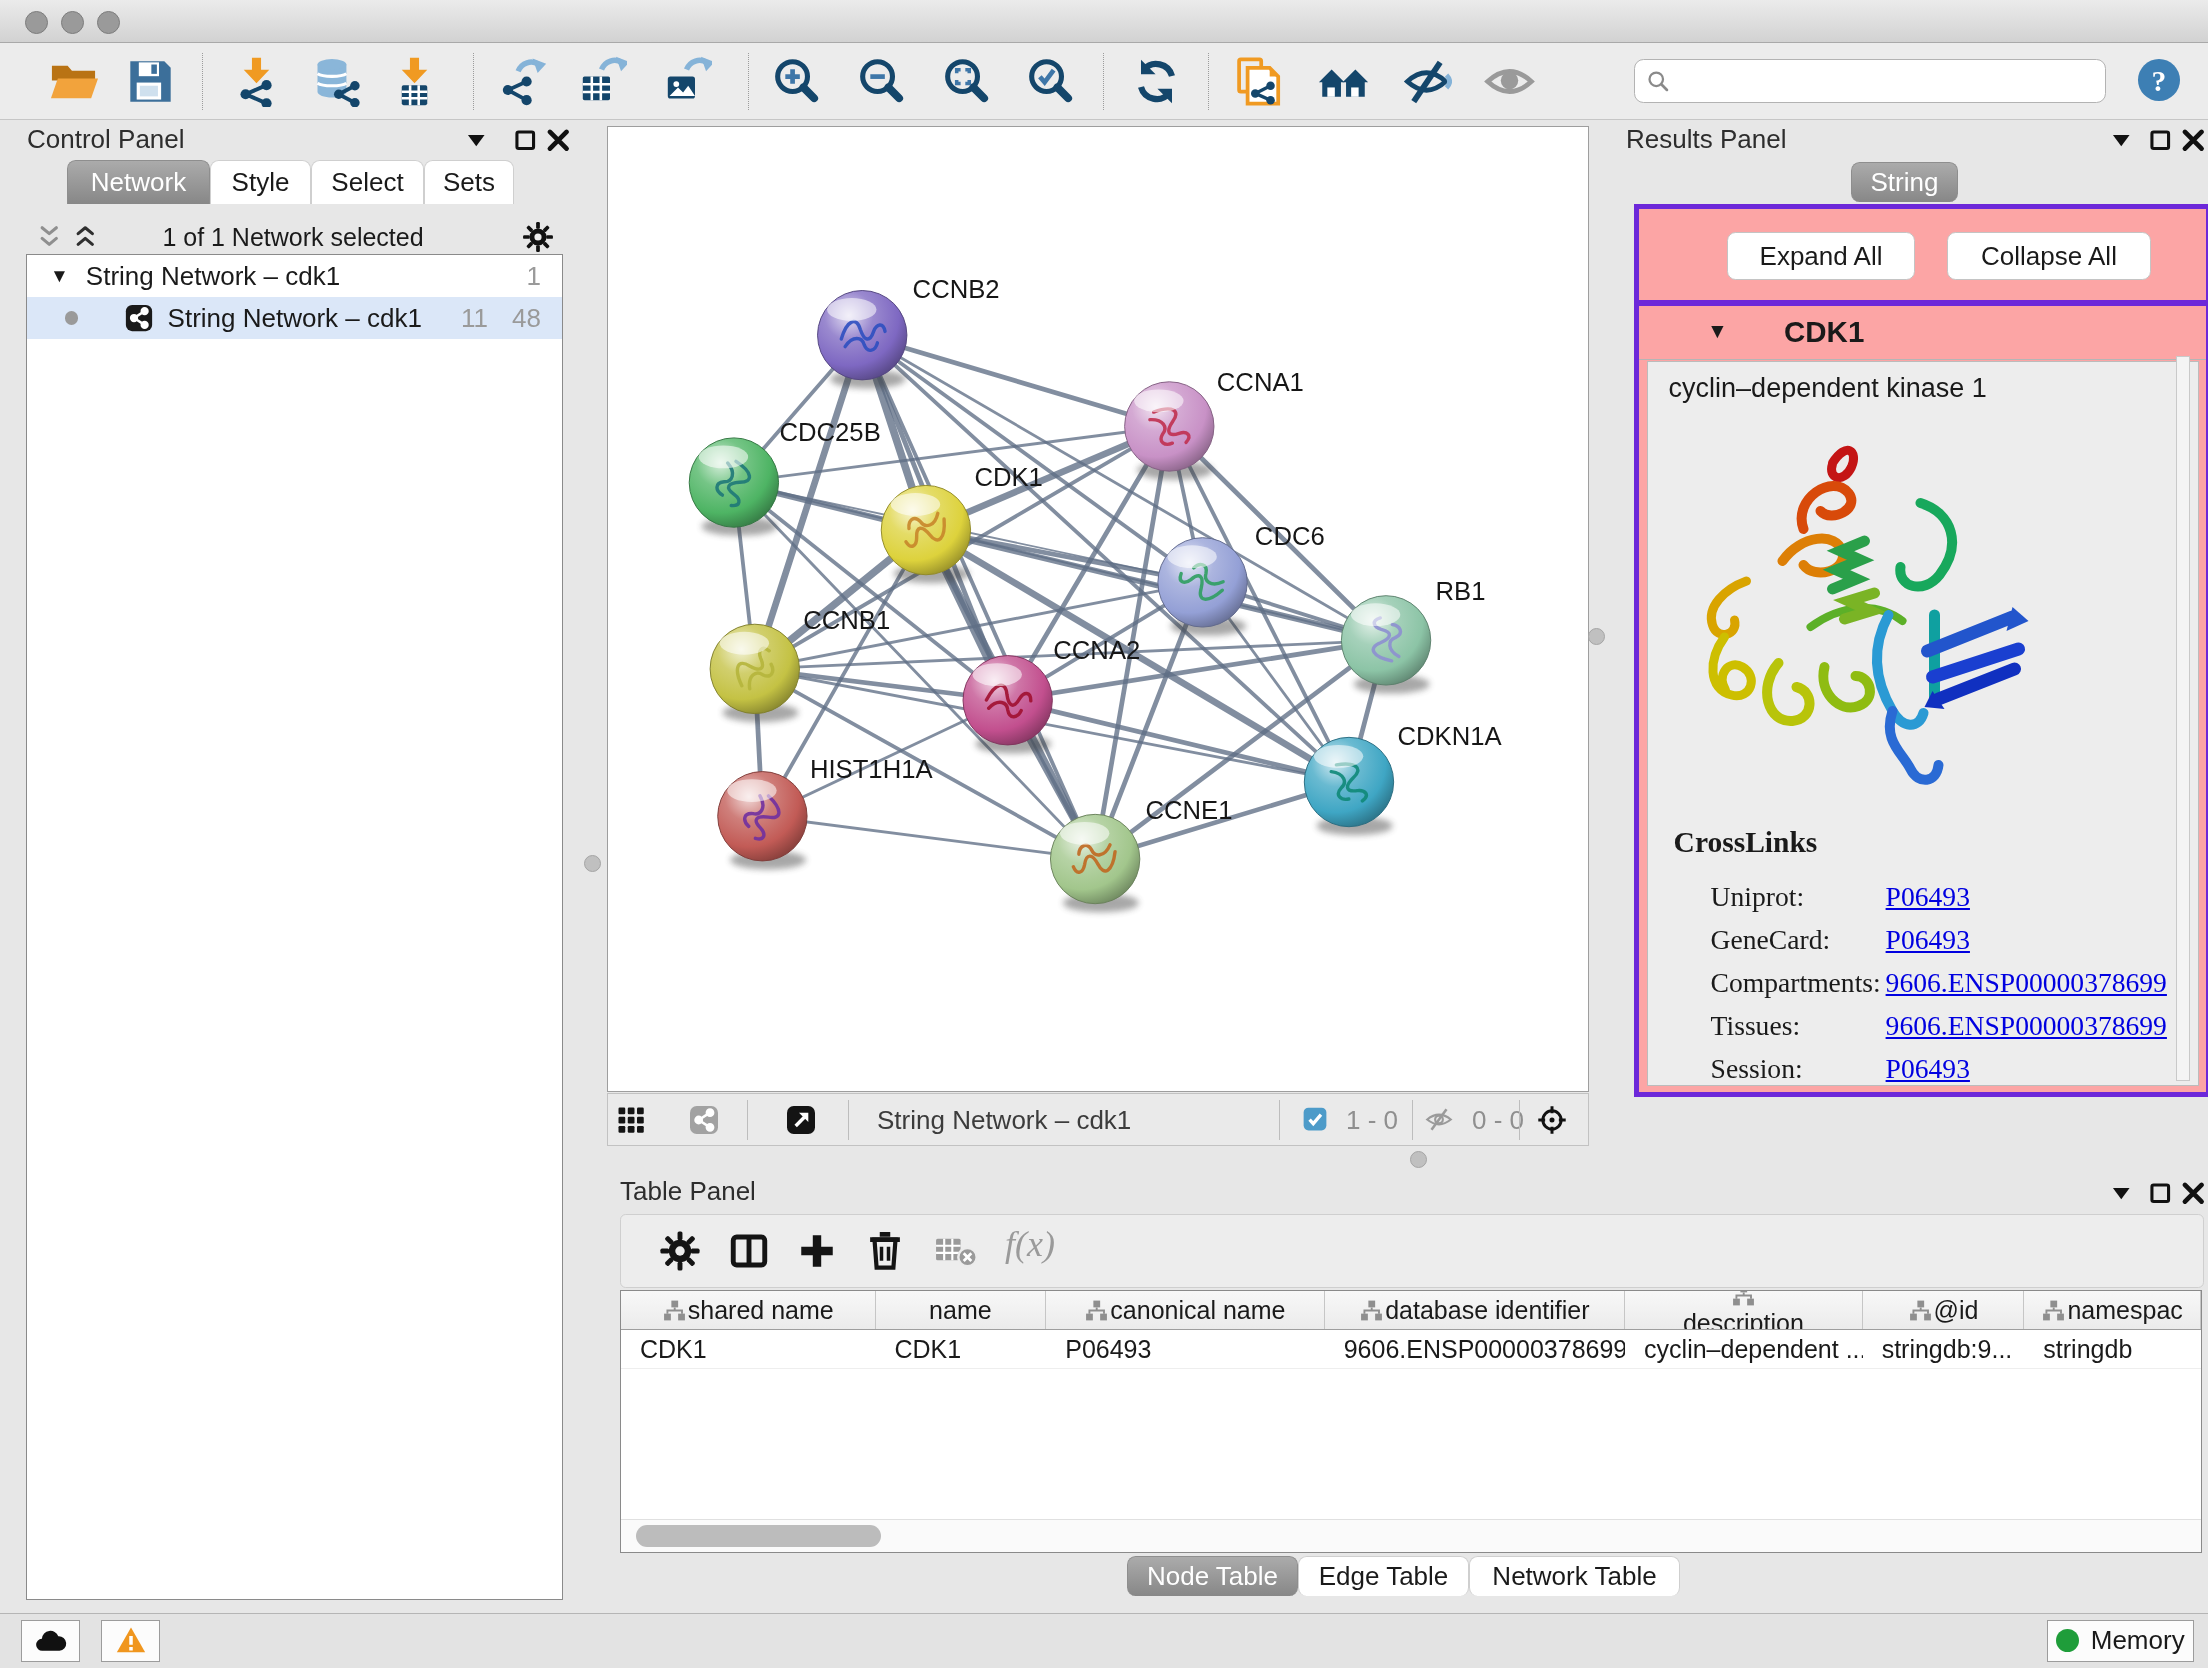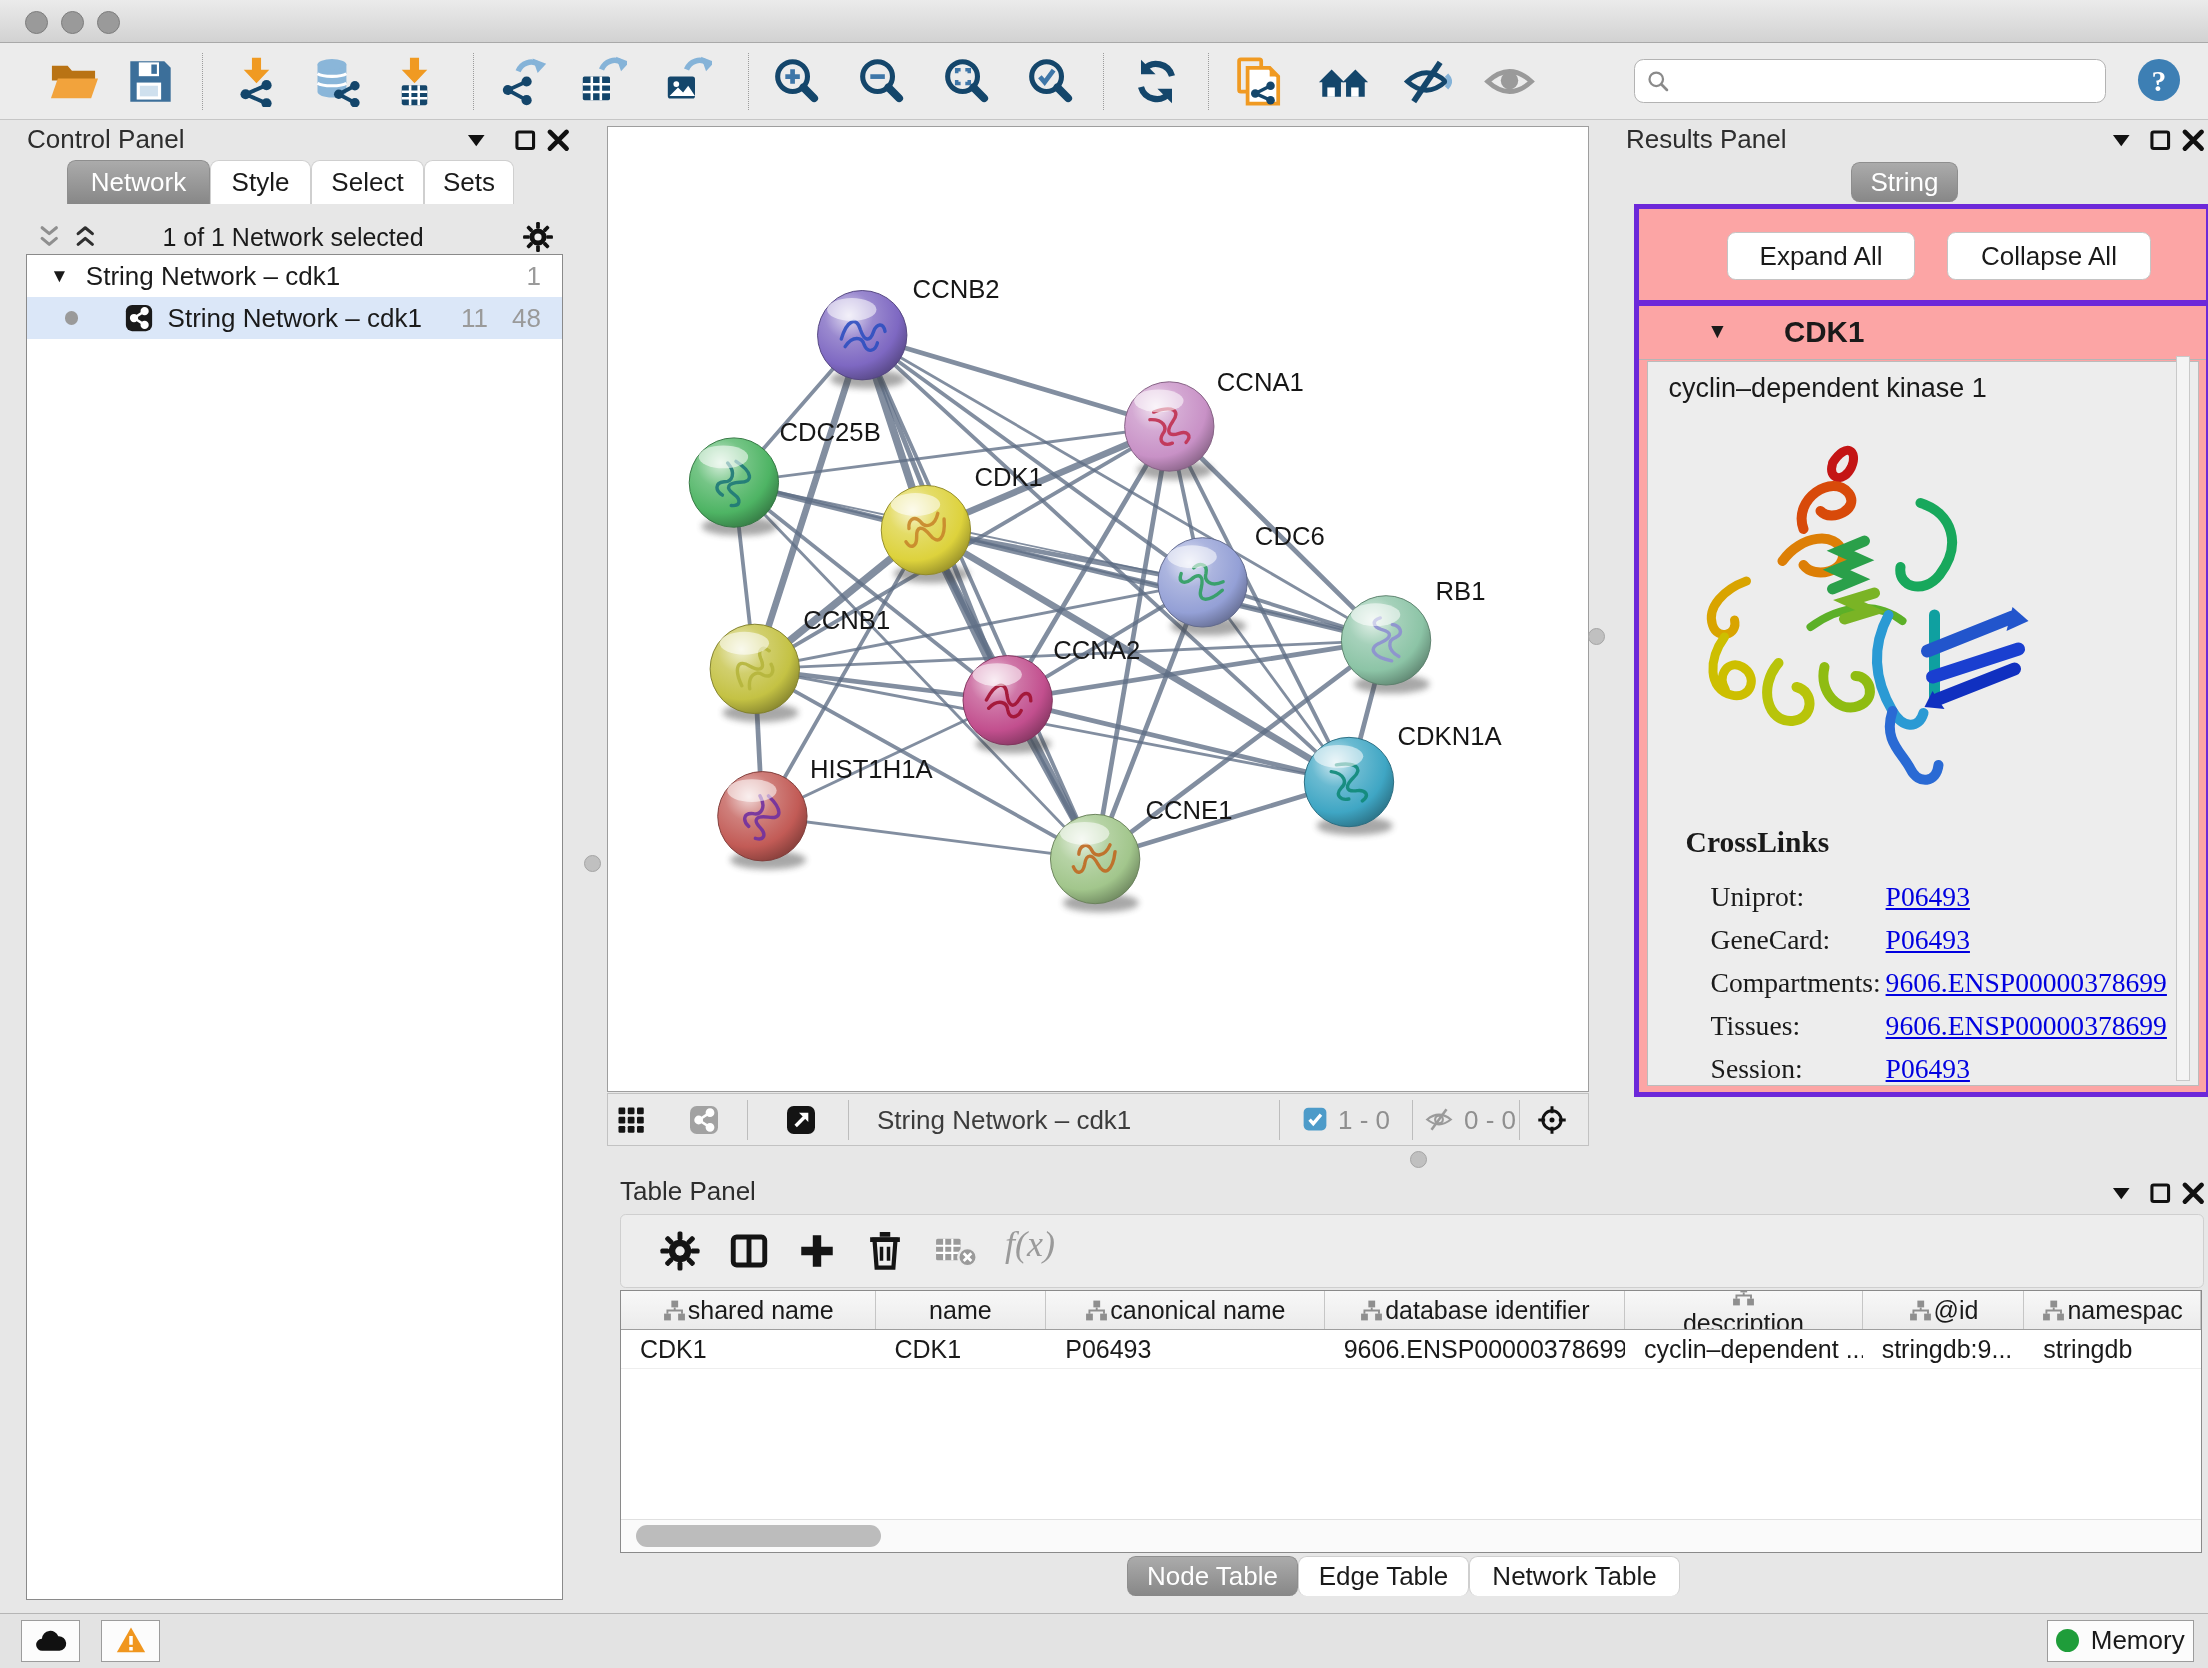--- a/index.html
+++ b/index.html
@@ -35,21 +35,21 @@
   #cp-subrow{left:27px;top:221px;width:535px;height:34px;}
   #cp-tree{left:26px;top:254px;width:535px;height:1344px;background:#fff;border:1px solid #8a8a8a;}
   .treerow{position:relative;height:42px;display:flex;align-items:center;font-size:26px;}
   .treerow.sel{background:#dbe7f8;}
   .cnt{color:#9a9a9a;}
   
   #net-canvas{left:607px;top:126px;width:980px;height:964px;background:#fff;border:1px solid #9e9e9e;}
   #net-footer{left:607px;top:1093px;width:980px;height:51px;background:#eaeaea;border:1px solid #c2c2c2;}
   .nf-sep{position:absolute;top:5.7px;height:40px;border-left:1px solid #bdbdbd;}
   .nf-txt{position:absolute;top:10.5px;font-size:26px;color:#3c3c3c;}
-  .nf-cnt{color:#8f8f8f;}
+  .nf-cnt{color:#8f8f8f;margin-left:8px;}
   .grip{position:absolute;width:15px;height:15px;border-radius:50%;background:#c0c0c0;border:1px solid #a5a5a5;}
   
   #rp-header{left:1626px;top:124px;}
   #rp-tab{left:1851px;top:162px;width:107px;position:absolute;}
   .rp-box{position:absolute;left:1623px;width:567px;border:5px solid #6d28d9;background:#fca5a5;margin-left:11px;}
   .rbtn{position:absolute;top:23px;height:46px;background:#fff;border:1px solid #c4c4c4;border-radius:8.6px;
         font-size:26px;display:flex;align-items:center;justify-content:center;cursor:pointer;}
   #gene-head{position:absolute;left:0;top:0;width:100%;height:53px;border-bottom:1px solid #b5b5b5;}
   #gene-inner{position:absolute;left:7.6px;top:55px;width:550px;height:723px;border:1px solid #bcbcbc;background:#ededed;overflow:hidden;}
   .serif{font-family:"Liberation Serif",serif;}
@@ -679,21 +679,21 @@
         <path d="M252,204 v86" stroke="#0fa0a0" stroke-width="11"></path>
         <path d="M206,204 c-16,30 -16,62 4,96 c10,17 26,19 31,2" stroke="#2a9ad4" stroke-width="10"></path>
         <path d="M245,240 L330,206" stroke="#2255cc" stroke-width="13"></path>
         <path d="M250,266 L336,238" stroke="#1a3fd0" stroke-width="13"></path>
         <path d="M332,258 L256,288" stroke="#1030c0" stroke-width="13"></path>
         <path d="M210,300 c-10,30 10,42 18,58 c8,16 26,14 28,-4" stroke="#2a6ad4" stroke-width="10"></path>
       </g>
       <polygon points="330,196 346,210 324,220" fill="#2255cc"></polygon>
       <polygon points="250,280 242,296 262,298" fill="#1030c0"></polygon>
     </svg>
-    <div class="serif" style="position:absolute;left:38px;top:464px;font-size:29.5px;font-weight:bold">CrossLinks</div>
+    <div class="serif" style="position:absolute;left:26px;top:464px;font-size:29.5px;font-weight:bold">CrossLinks</div>
     <div id="cross-rows">
         <div class="xrow serif" style="left: 63px; top: 519px;">Uniprot:</div>
         <div class="xrow serif xlink" style="left: 238px; top: 519px; color: rgb(0, 0, 224);">P06493</div>
         <div class="xrow serif" style="left: 63px; top: 562px;">GeneCard:</div>
         <div class="xrow serif xlink" style="left: 238px; top: 562px; color: rgb(0, 0, 224);">P06493</div>
         <div class="xrow serif" style="left: 63px; top: 605px;">Compartments:</div>
         <div class="xrow serif xlink" style="left: 238px; top: 605px; color: rgb(0, 0, 224);">9606.ENSP00000378699</div>
         <div class="xrow serif" style="left: 63px; top: 648px;">Tissues:</div>
         <div class="xrow serif xlink" style="left: 238px; top: 648px; color: rgb(0, 0, 224);">9606.ENSP00000378699</div>
         <div class="xrow serif" style="left: 63px; top: 691px;">Session:</div>

